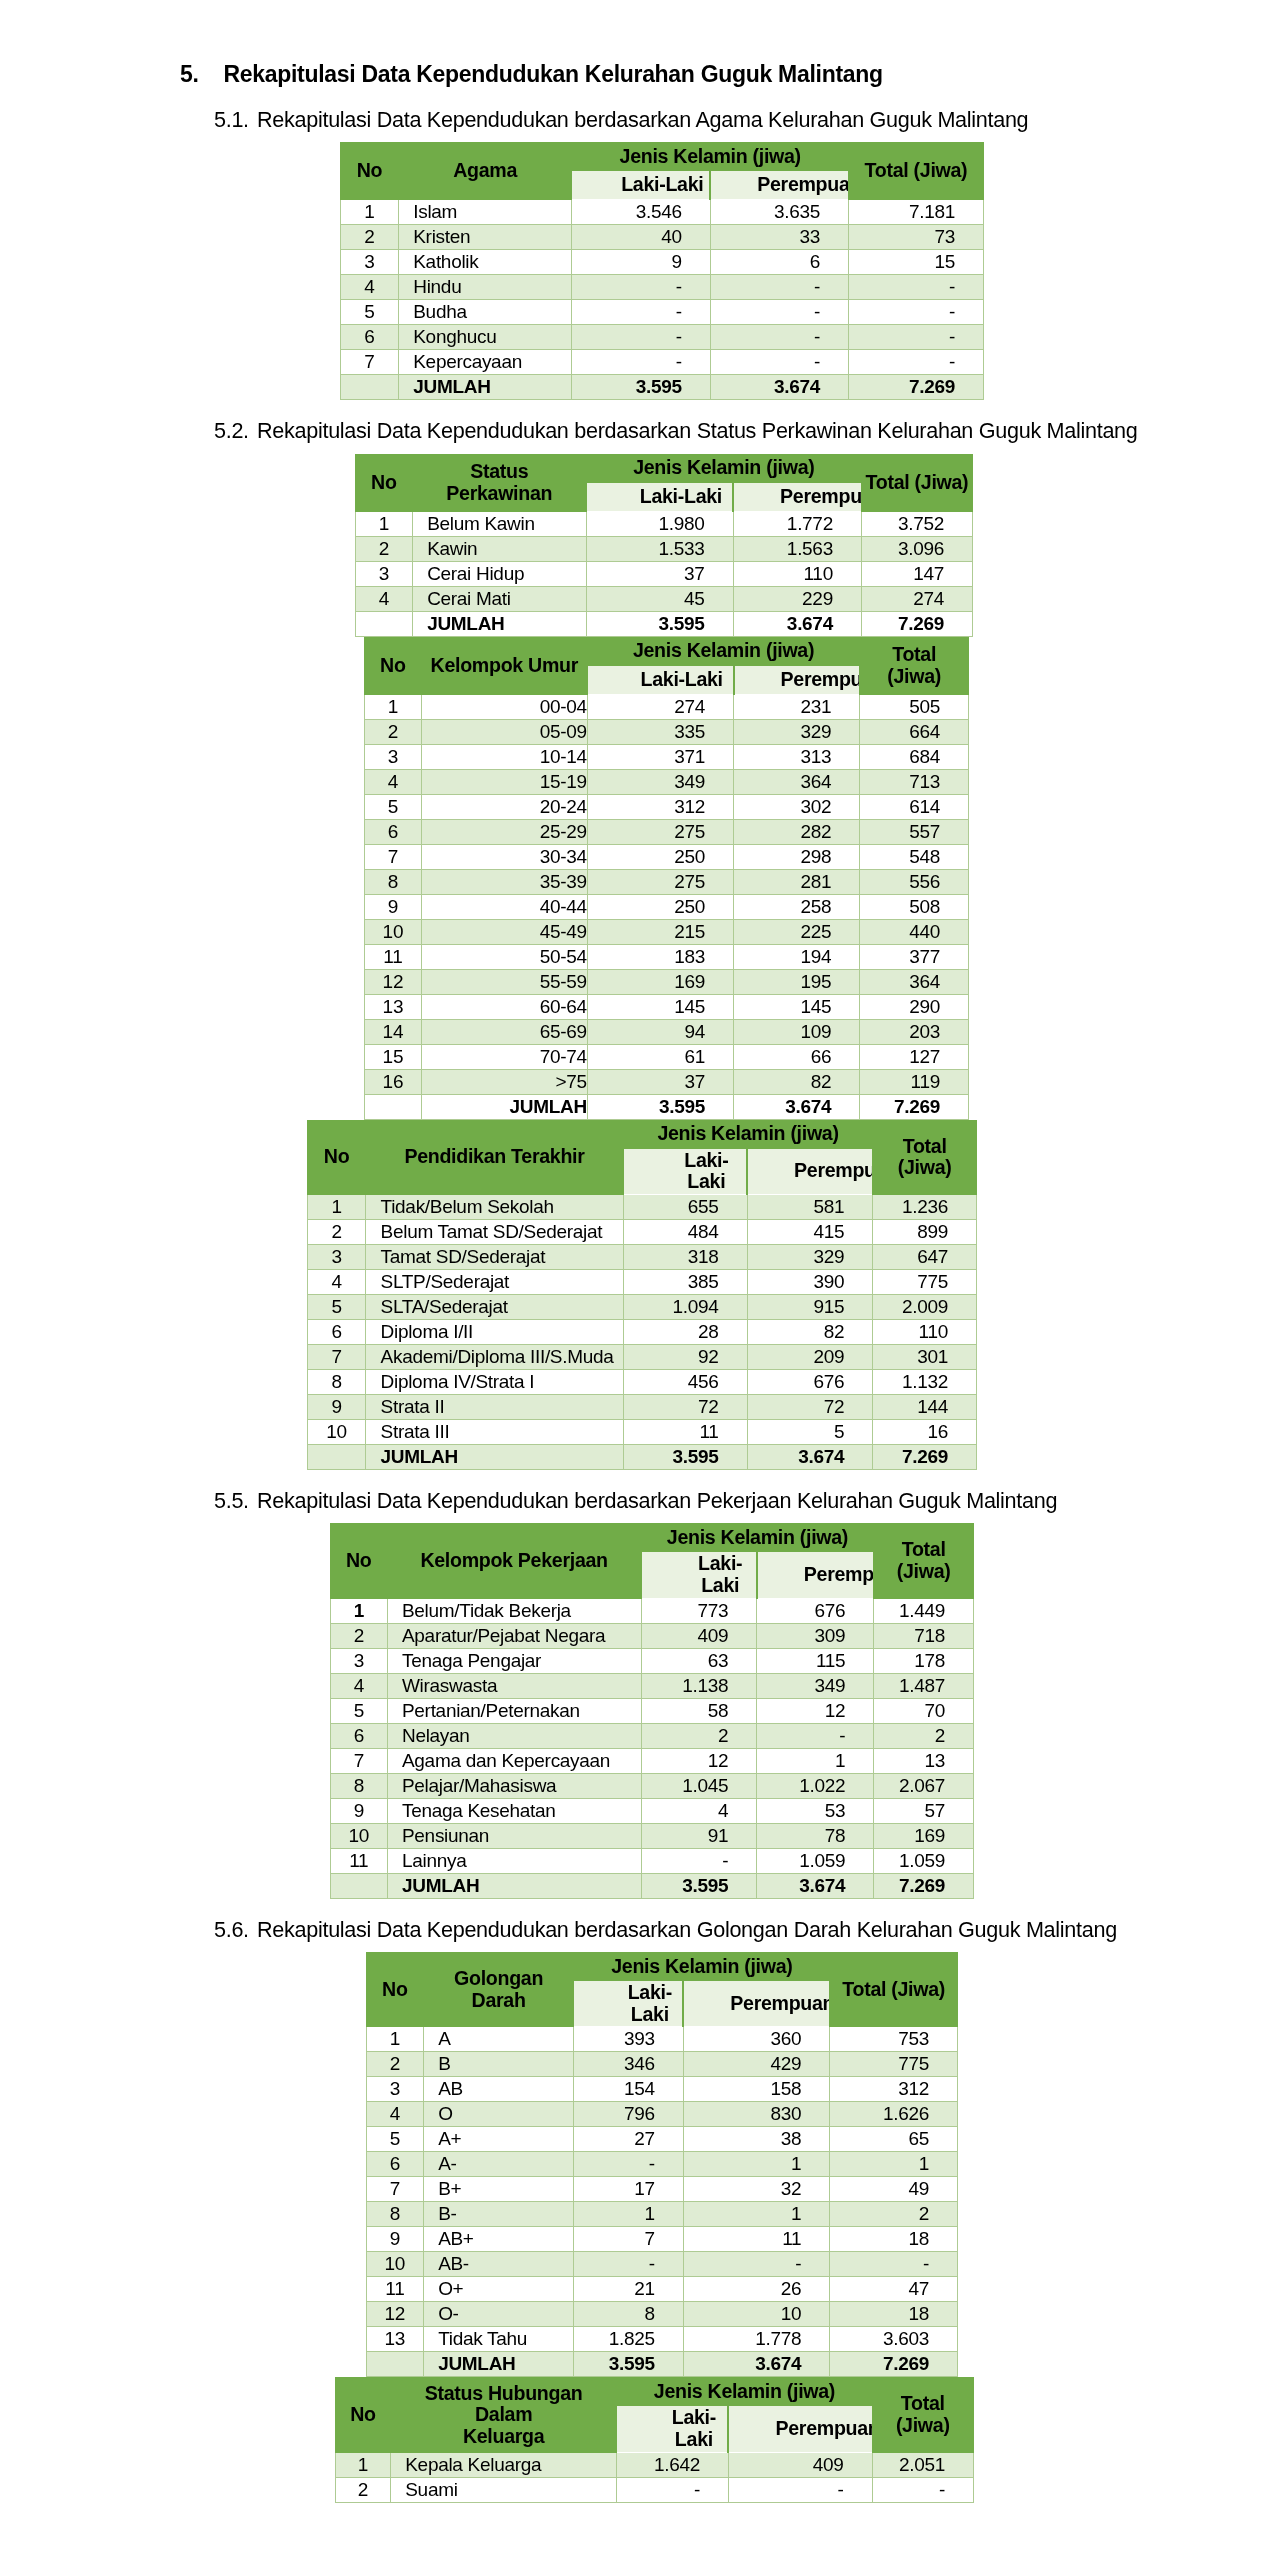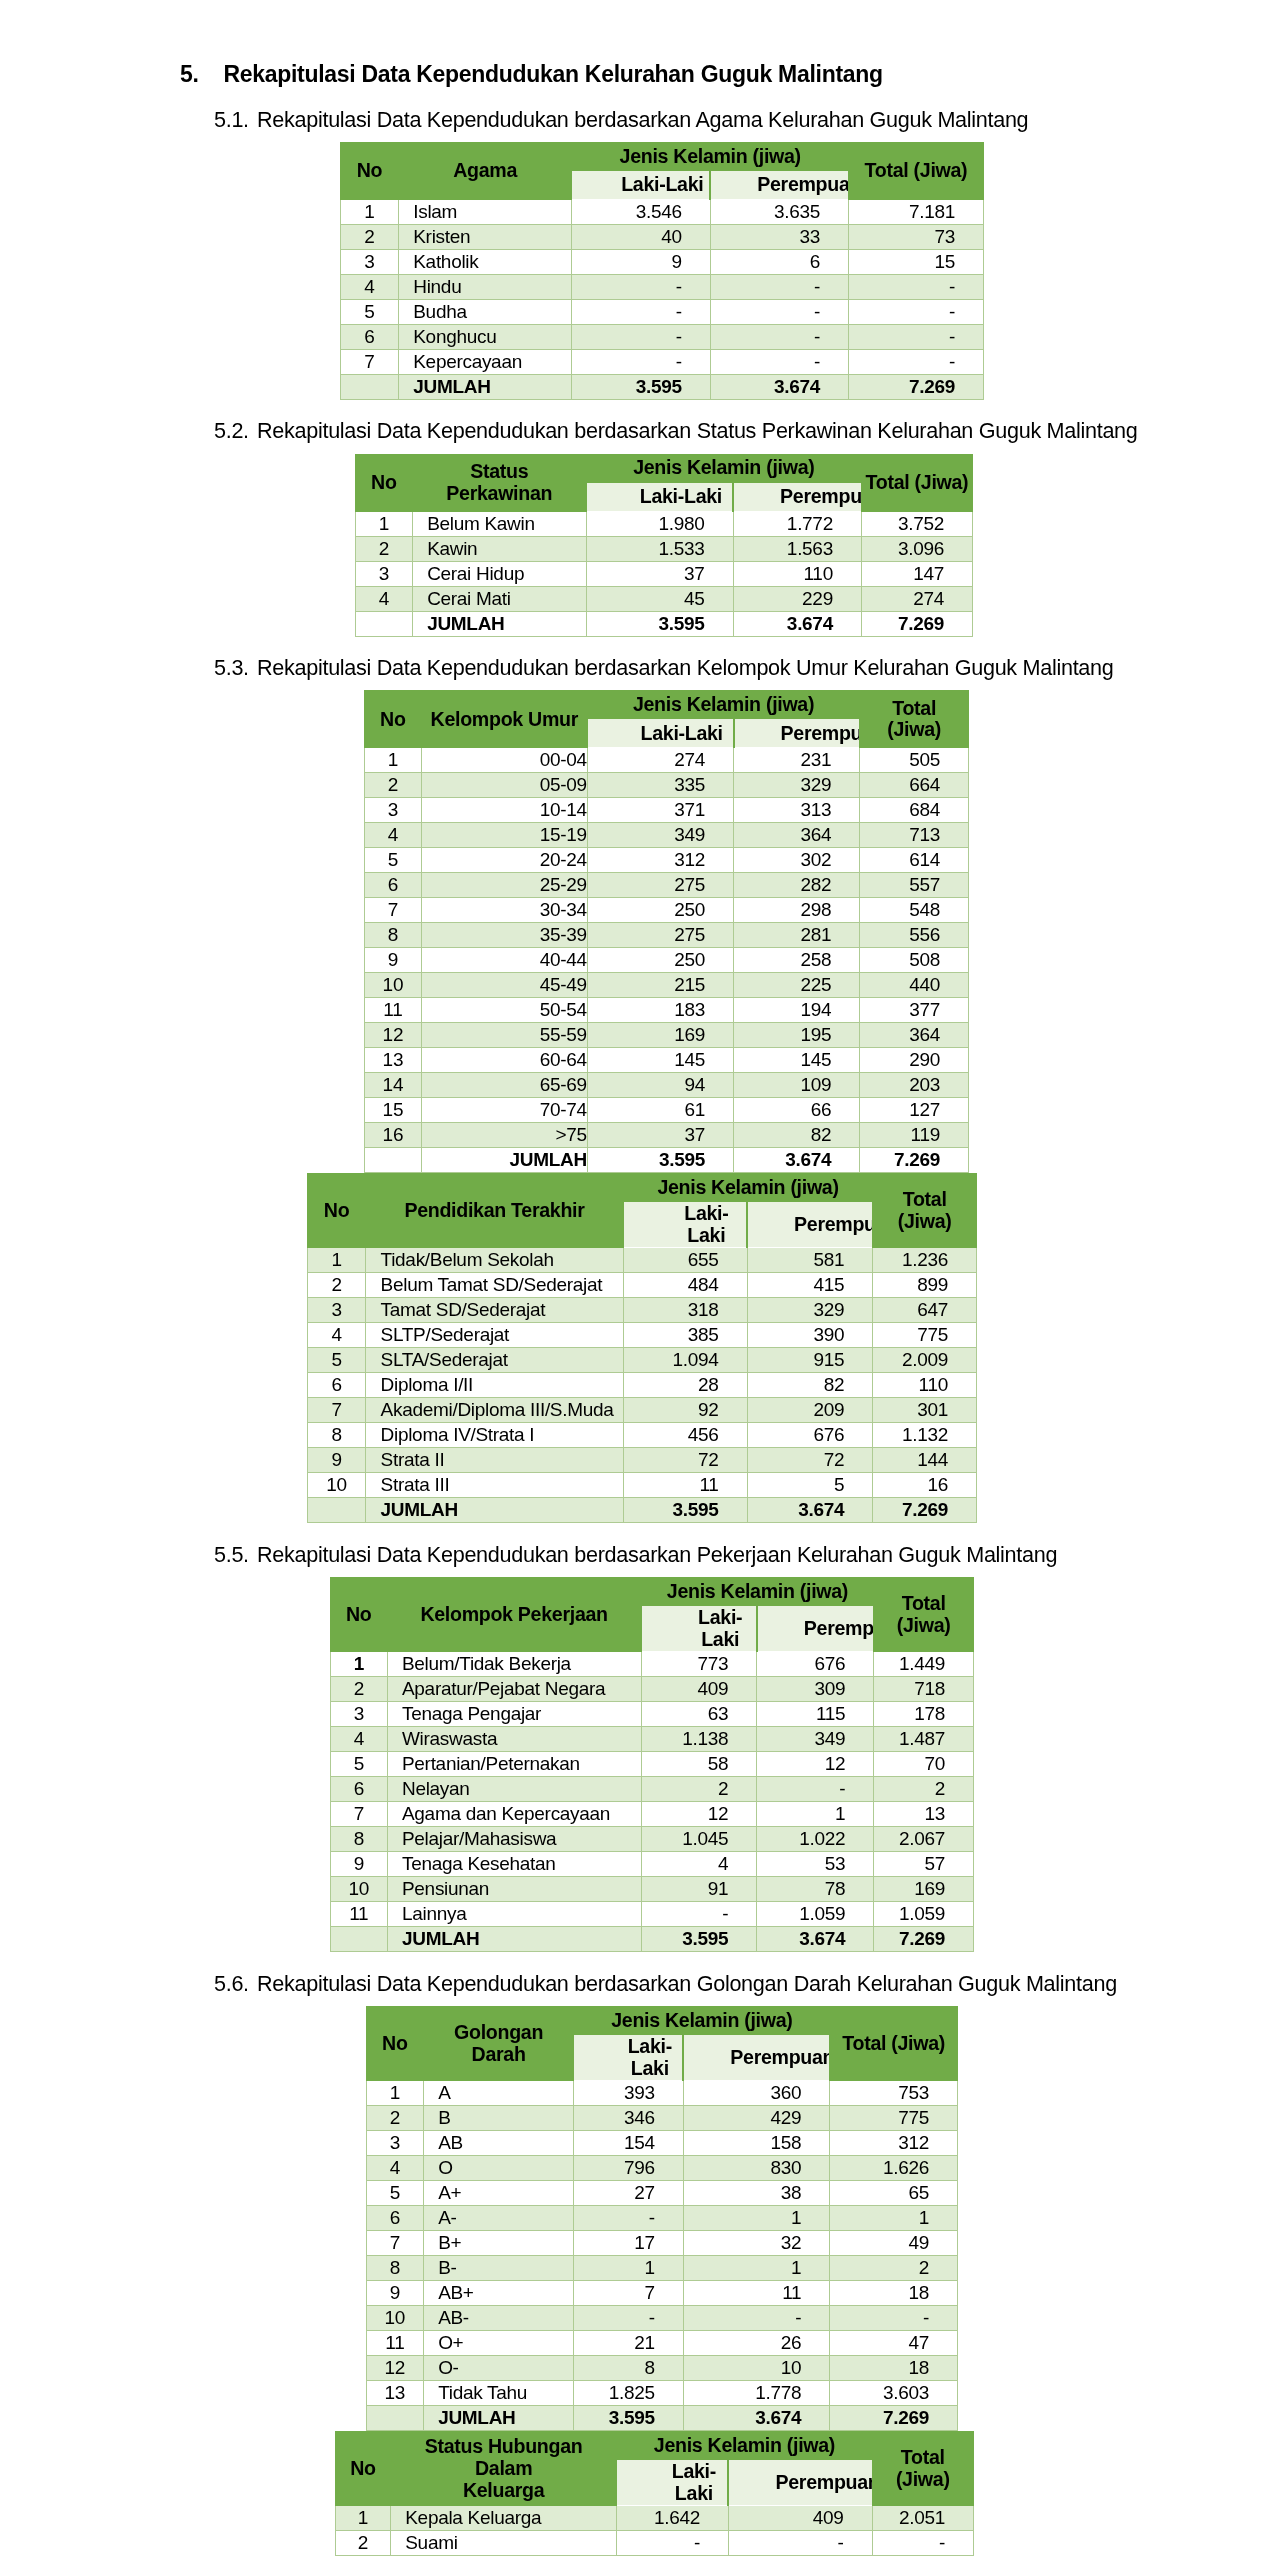--- a/index.html
+++ b/index.html
@@ -225,23 +225,20 @@
               <td class="num">3.595</td>
               <td class="num">3.674</td>
               <td class="num">7.269</td>
             </tr>
           </tbody>
         </table>
       </div>
   </section>
 
   <section>
-    <h2 class="sec-heading">
-      <span class="h-no">5.3.</span><span>Rekapitulasi Data Kependudukan berdasarkan Kelompok Umur Kelurahan Guguk Malintang</span>
-    </h2>
     <div class="tbl-wrap" style="margin-left: 364px;">
         <table class="datatable center-label" style="width: 605px;">
           <colgroup>
             <col style="width: 9.4%;">
             <col style="width: 27.5%;">
             <col style="width: 24.2%;">
             <col style="width: 20.9%;">
             <col style="width: 18%;">
           </colgroup>
           <thead>

